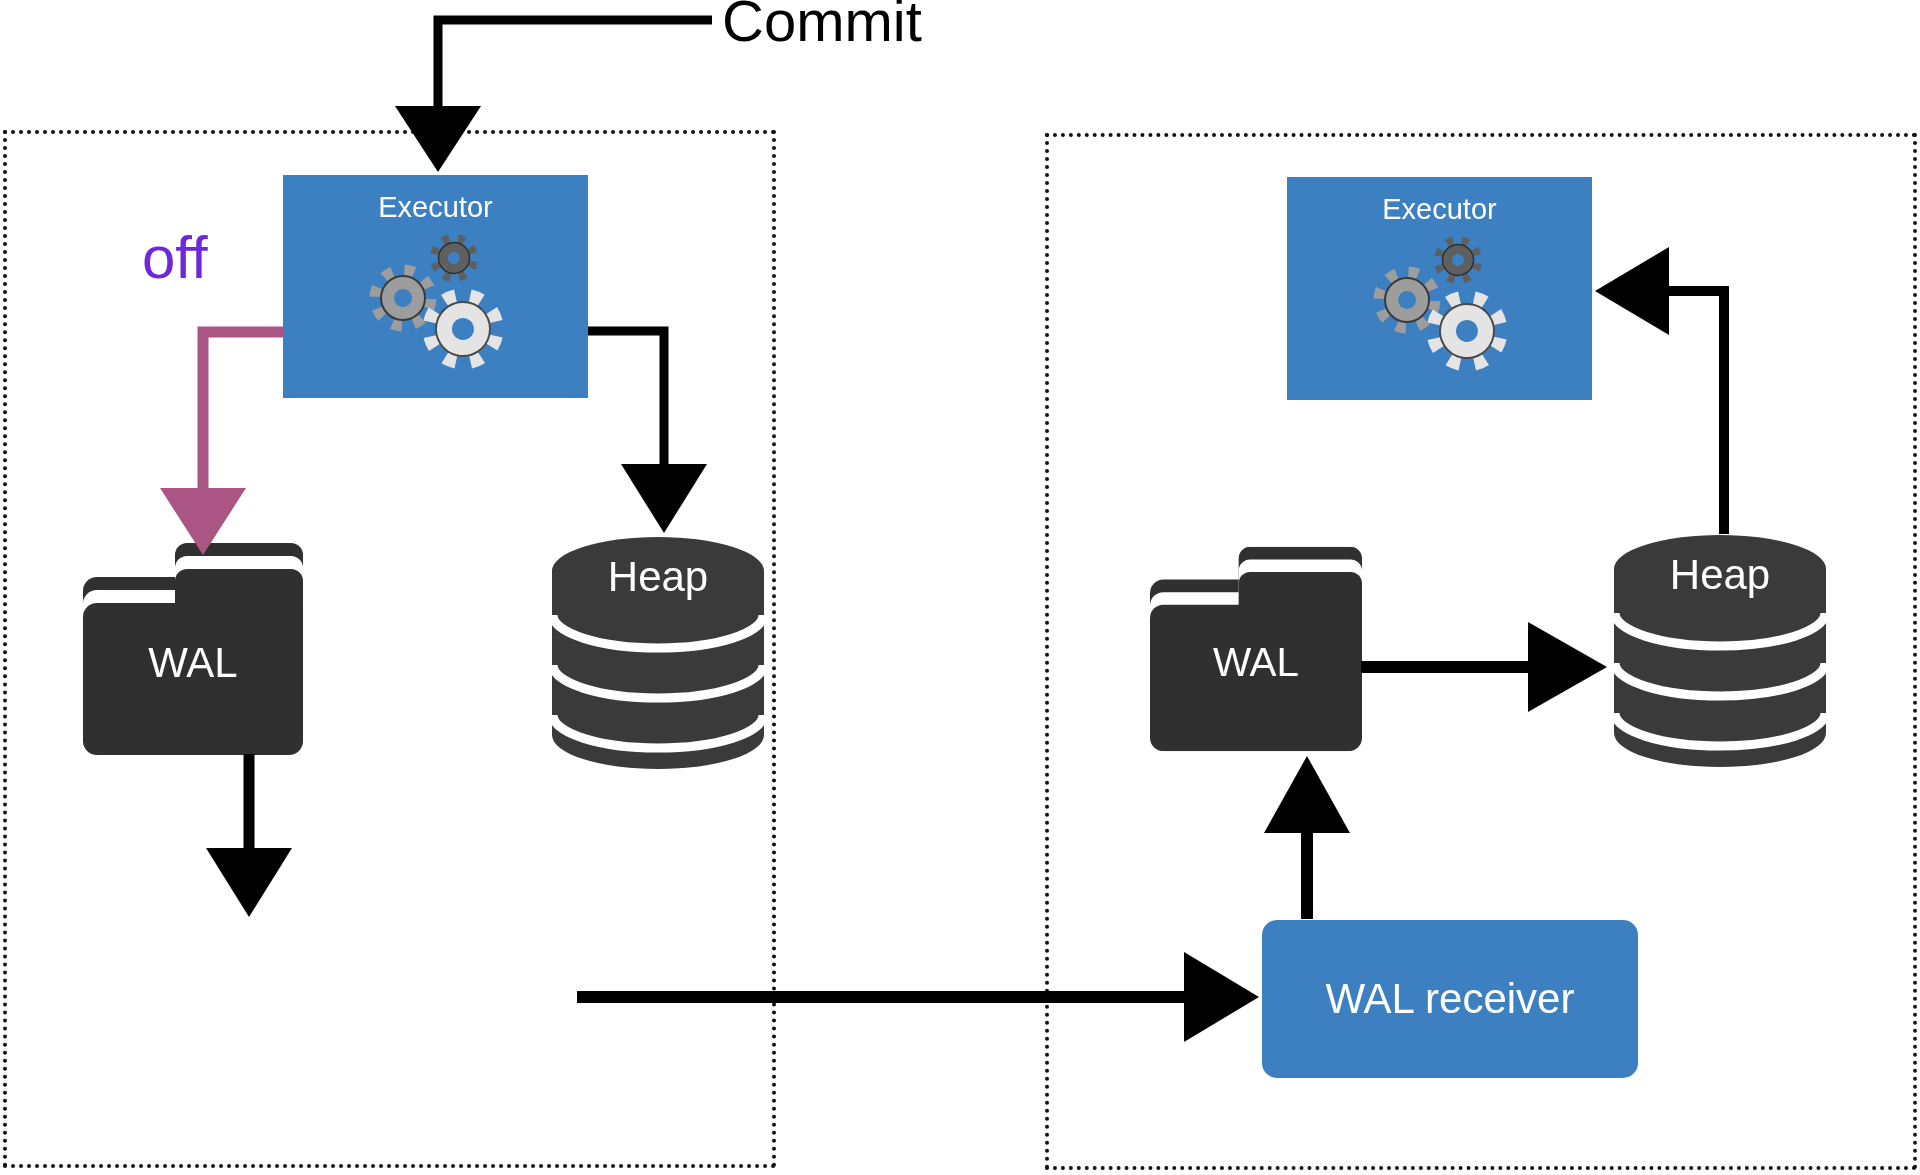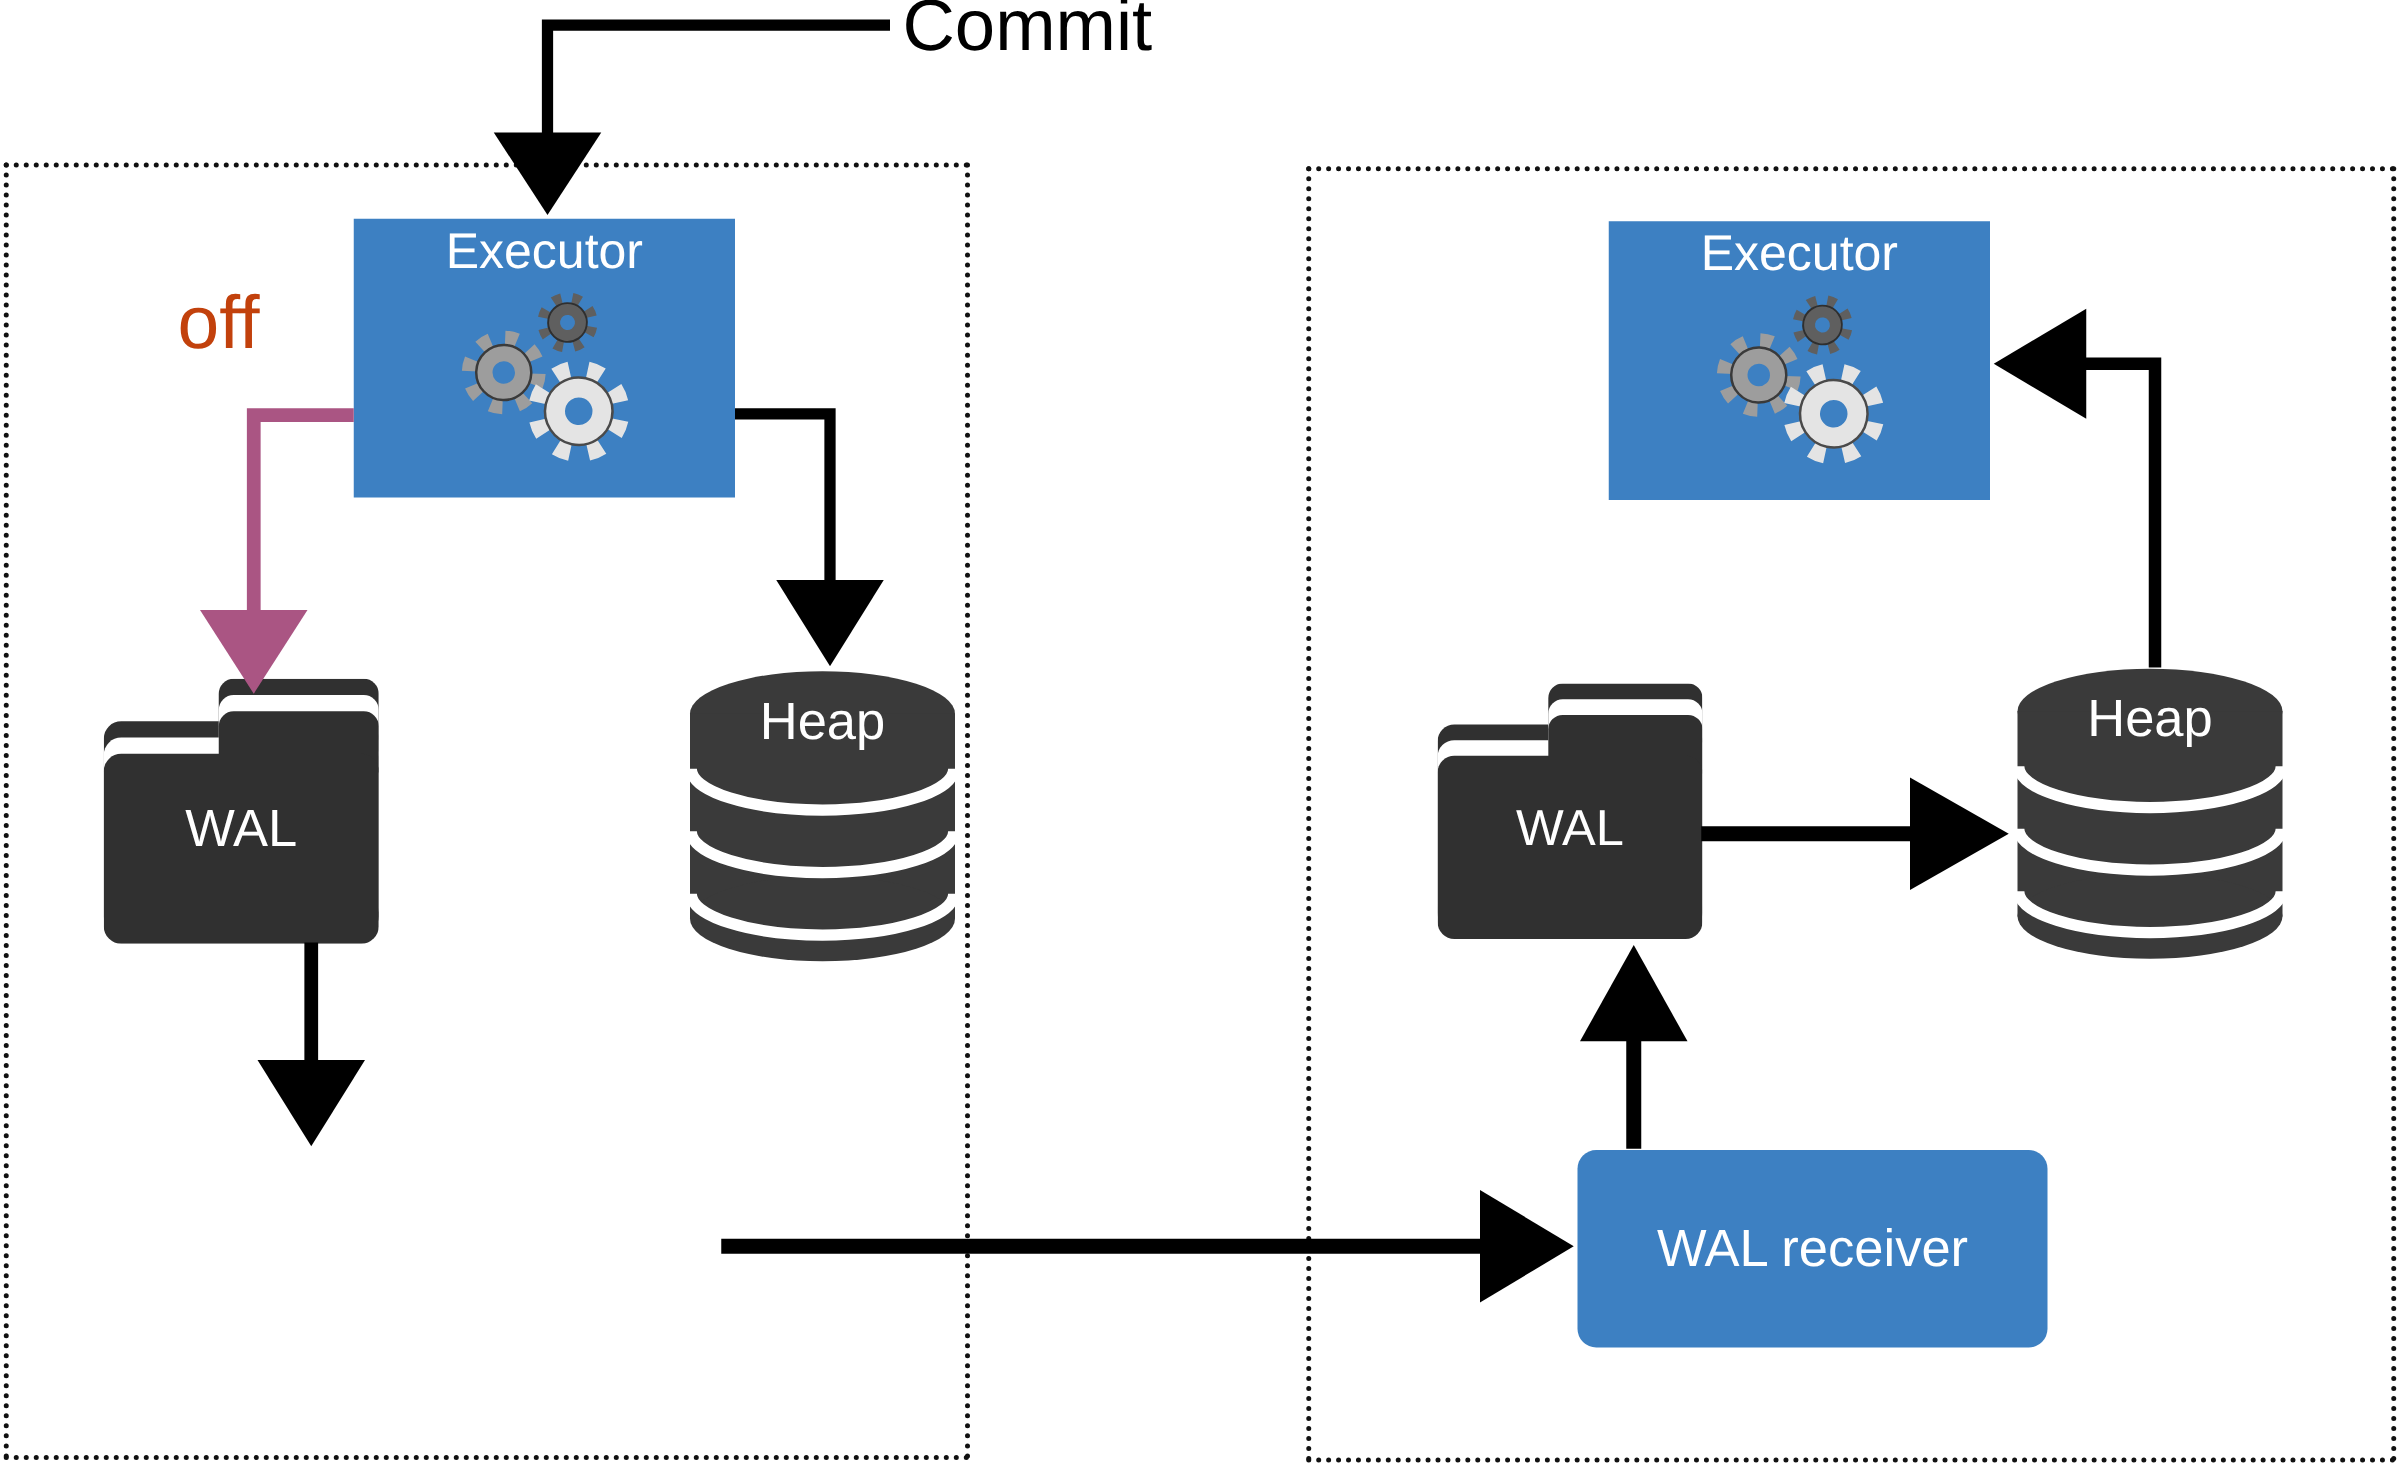--- a/index.html
+++ b/index.html
@@ -16,35 +16,35 @@
   .server-box {
     position: absolute;
     border: 4px dotted #111111;
     background: transparent;
   }
   .box-primary { left: 3px;    top: 130px; width: 773px; height: 1038px; }
   .box-replica { left: 1045px; top: 133px; width: 872px; height: 1037px; }
 
   .free-label { position: absolute; line-height: 1; white-space: nowrap; }
   .commit-label { left: 722px; top: -8px; font-size: 58px; color: #000000; }
-  .off-label    { left: 142px; top: 228px; font-size: 60px; color: #c2410c; }
+  .off-label    { left: 142px; top: 228px; font-size: 60px; color: #6d28d9; }
 
   .node { position: absolute; }
   .blue-box {
     background: #3d80c2;
     color: #ffffff;
     display: flex;
     align-items: center;
     justify-content: center;
   }
   .executor-box {
     flex-direction: column;
     justify-content: flex-start;
   }
-  .executor-label { font-size: 40px; margin-top: 4px; }
+  .executor-label { font-size: 29px; margin-top: 16px; }
   .proc-label { font-size: 42px; }
 
   .executor-primary { left: 283px;  top: 175px; width: 305px; height: 223px; }
   .executor-replica { left: 1287px; top: 177px; width: 305px; height: 223px; }
   .wal-sender-box   { left: 198px;  top: 920px; width: 379px; height: 158px; }
   .wal-receiver-box { left: 1262px; top: 920px; width: 376px; height: 158px; border-radius: 15px; }
 
   .folder-primary { left: 83px;   top: 543px; width: 220px; height: 212px; }
   .folder-replica { left: 1150px; top: 543px; width: 212px; height: 212px; }
   .heap-primary   { left: 550px;  top: 535px; width: 216px; height: 240px; }

